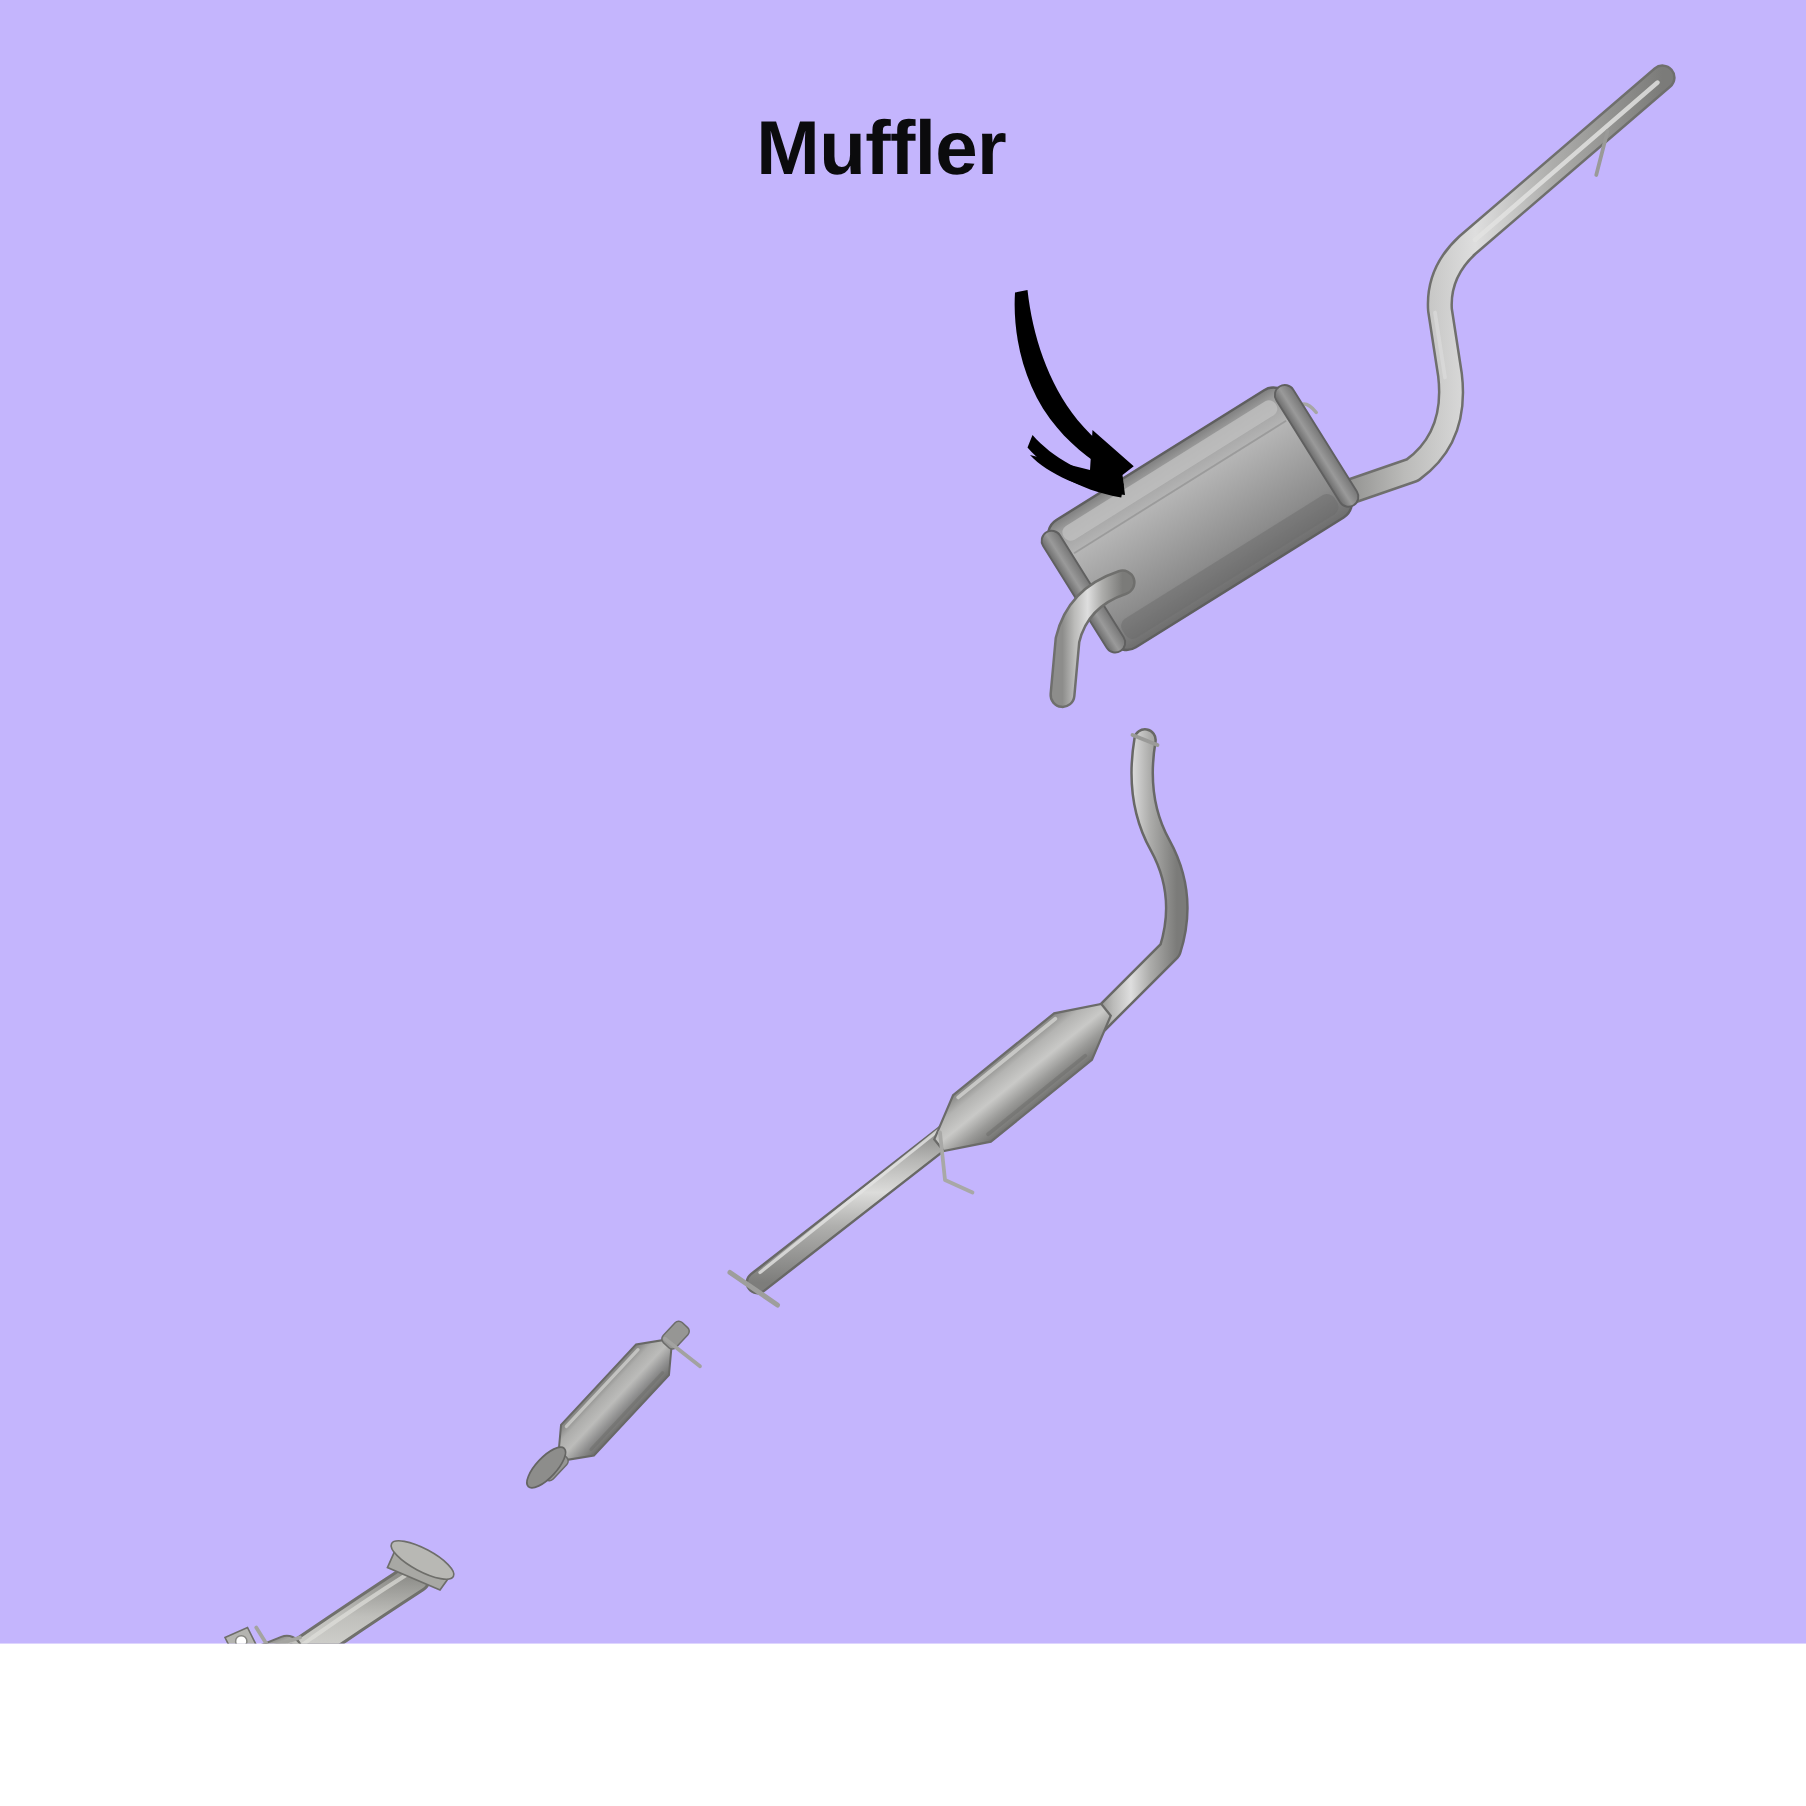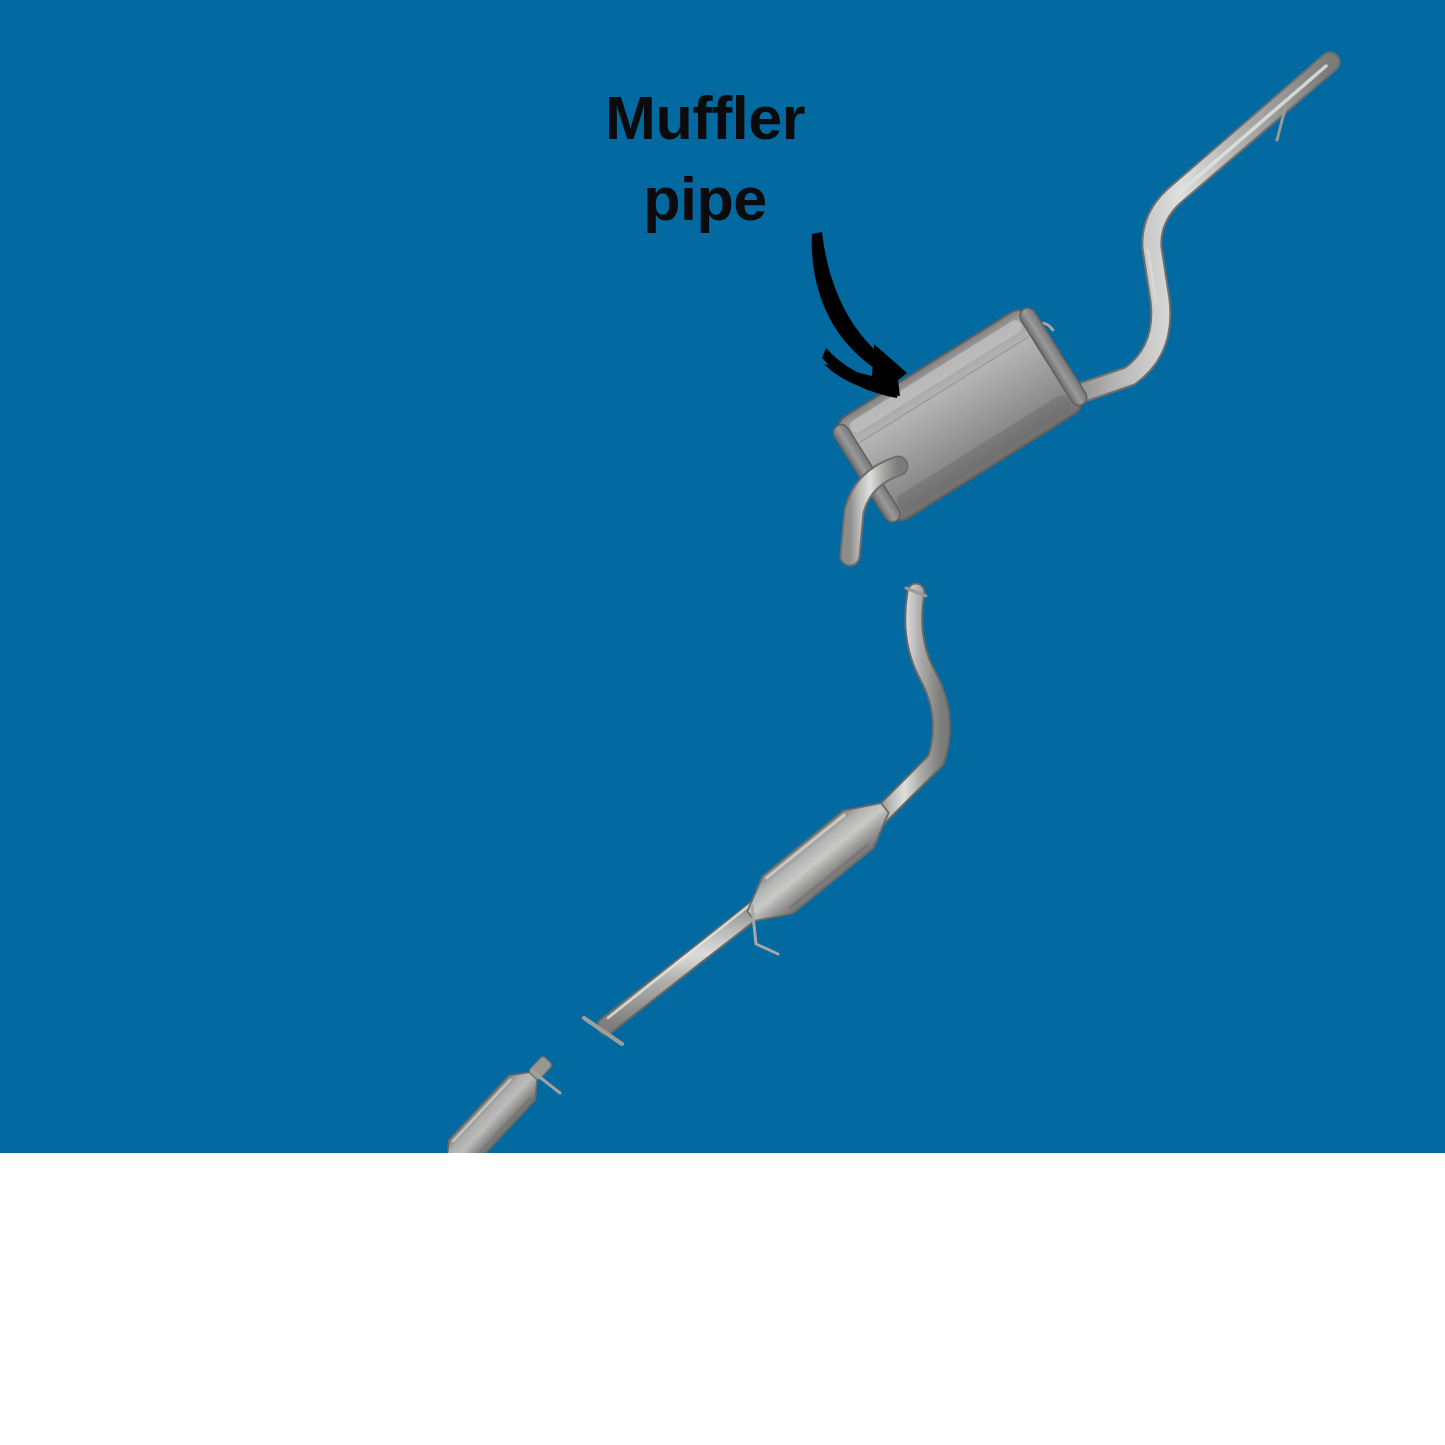--- a/index.html
+++ b/index.html
@@ -4,22 +4,22 @@
 <title>Exhaust System Diagram</title>
 <style>
   html, body {
     margin: 0;
     padding: 0;
     background: #ffffff;
   }
   #stage {
     position: relative;
     width: 1445px;
-    height: 1153px;
-    background: #0369a1;
+    height: 1315px;
+    background: #c4b5fd;
     overflow: hidden;
     font-family: "Liberation Sans", sans-serif;
   }
   #diagram-svg {
     position: absolute;
     left: 0;
     top: 0;
     width: 1445px;
     height: 1445px;
   }
@@ -228,16 +228,15 @@
                L824,364
                C838,379 866,392 900,396
                L898,380 Z" fill="#000000"></path>
       <path d="M826,348 C842,366 866,380 899,387 L897,398
                C862,392 838,376 822,358 Z" fill="#000000"></path>
     </g>
   </svg>
 
   <div class="annotation-block">
     <span class="annotation-line">Muffler</span>
-    <span class="annotation-line">pipe</span>
   </div>
 
 </div>
 
 </body></html>

